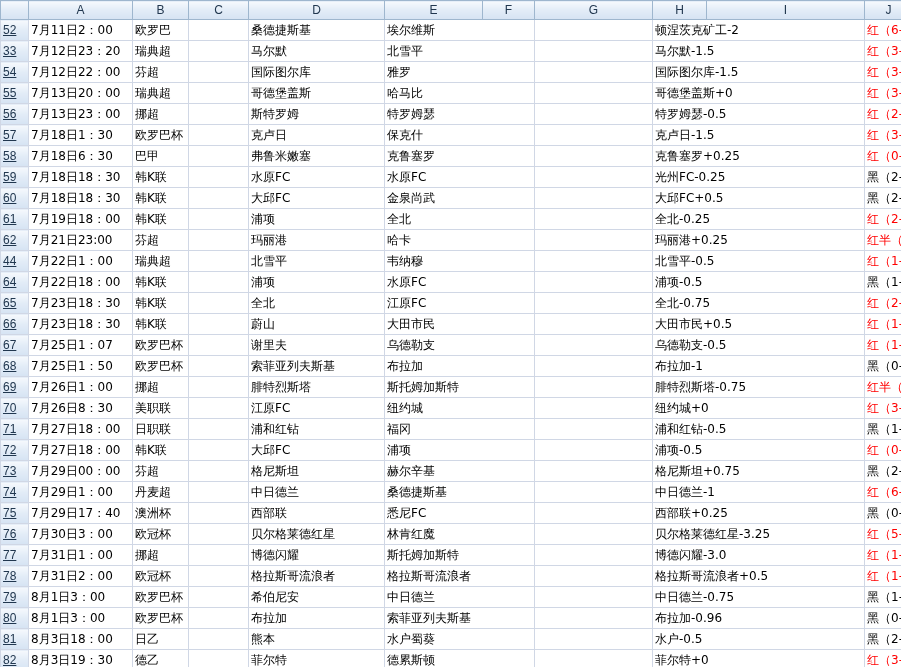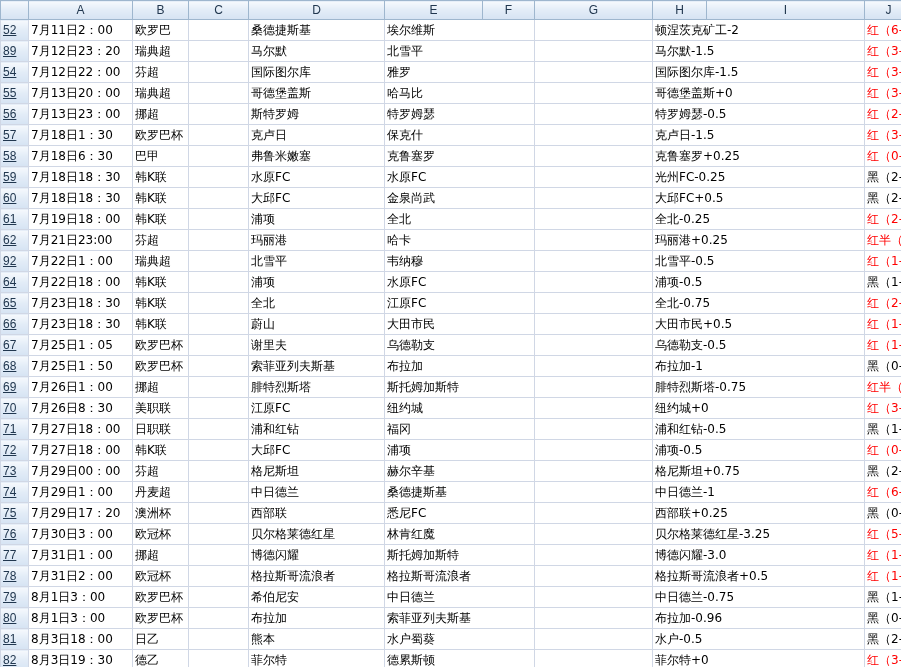--- a/index.html
+++ b/index.html
@@ -122,21 +122,21 @@
           <td class="data ">7月11日2：00</td>
           <td class="data ">欧罗巴</td>
           <td class="data "></td>
           <td class="data ">桑德捷斯基</td>
           <td class="data " colspan="2">埃尔维斯</td>
           <td class="data "></td>
           <td class="data " colspan="2">顿涅茨克矿工-2</td>
           <td class="data red">红（6-0）</td>
         </tr>
         <tr>
-          <td class="rowhead">89</td>
+          <td class="rowhead">33</td>
           <td class="data ">7月12日23：20</td>
           <td class="data ">瑞典超</td>
           <td class="data "></td>
           <td class="data ">马尔默</td>
           <td class="data " colspan="2">北雪平</td>
           <td class="data "></td>
           <td class="data " colspan="2">马尔默-1.5</td>
           <td class="data red">红（3-1）</td>
         </tr>
         <tr>
@@ -232,21 +232,21 @@
           <td class="data ">7月21日23:00</td>
           <td class="data ">芬超</td>
           <td class="data "></td>
           <td class="data ">玛丽港</td>
           <td class="data " colspan="2">哈卡</td>
           <td class="data "></td>
           <td class="data " colspan="2">玛丽港+0.25</td>
           <td class="data red">红半（1-1）</td>
         </tr>
         <tr>
-          <td class="rowhead">92</td>
+          <td class="rowhead">44</td>
           <td class="data ">7月22日1：00</td>
           <td class="data ">瑞典超</td>
           <td class="data "></td>
           <td class="data ">北雪平</td>
           <td class="data " colspan="2">韦纳穆</td>
           <td class="data "></td>
           <td class="data " colspan="2">北雪平-0.5</td>
           <td class="data red">红（1-0）</td>
         </tr>
         <tr>
@@ -277,21 +277,21 @@
           <td class="data ">韩K联</td>
           <td class="data "></td>
           <td class="data ">蔚山</td>
           <td class="data " colspan="2">大田市民</td>
           <td class="data "></td>
           <td class="data " colspan="2">大田市民+0.5</td>
           <td class="data red">红（1-2）</td>
         </tr>
         <tr>
           <td class="rowhead">67</td>
-          <td class="data ">7月25日1：05</td>
+          <td class="data ">7月25日1：07</td>
           <td class="data ">欧罗巴杯</td>
           <td class="data "></td>
           <td class="data ">谢里夫</td>
           <td class="data " colspan="2">乌德勒支</td>
           <td class="data "></td>
           <td class="data " colspan="2">乌德勒支-0.5</td>
           <td class="data red">红（1-3）</td>
         </tr>
         <tr>
           <td class="rowhead">68</td>
@@ -365,21 +365,21 @@
           <td class="data ">丹麦超</td>
           <td class="data "></td>
           <td class="data ">中日德兰</td>
           <td class="data " colspan="2">桑德捷斯基</td>
           <td class="data "></td>
           <td class="data " colspan="2">中日德兰-1</td>
           <td class="data red">红（6-2）</td>
         </tr>
         <tr>
           <td class="rowhead">75</td>
-          <td class="data ">7月29日17：20</td>
+          <td class="data ">7月29日17：40</td>
           <td class="data ">澳洲杯</td>
           <td class="data "></td>
           <td class="data ">西部联</td>
           <td class="data " colspan="2">悉尼FC</td>
           <td class="data "></td>
           <td class="data " colspan="2">西部联+0.25</td>
           <td class="data ">黑（0-1）</td>
         </tr>
         <tr>
           <td class="rowhead">76</td>

